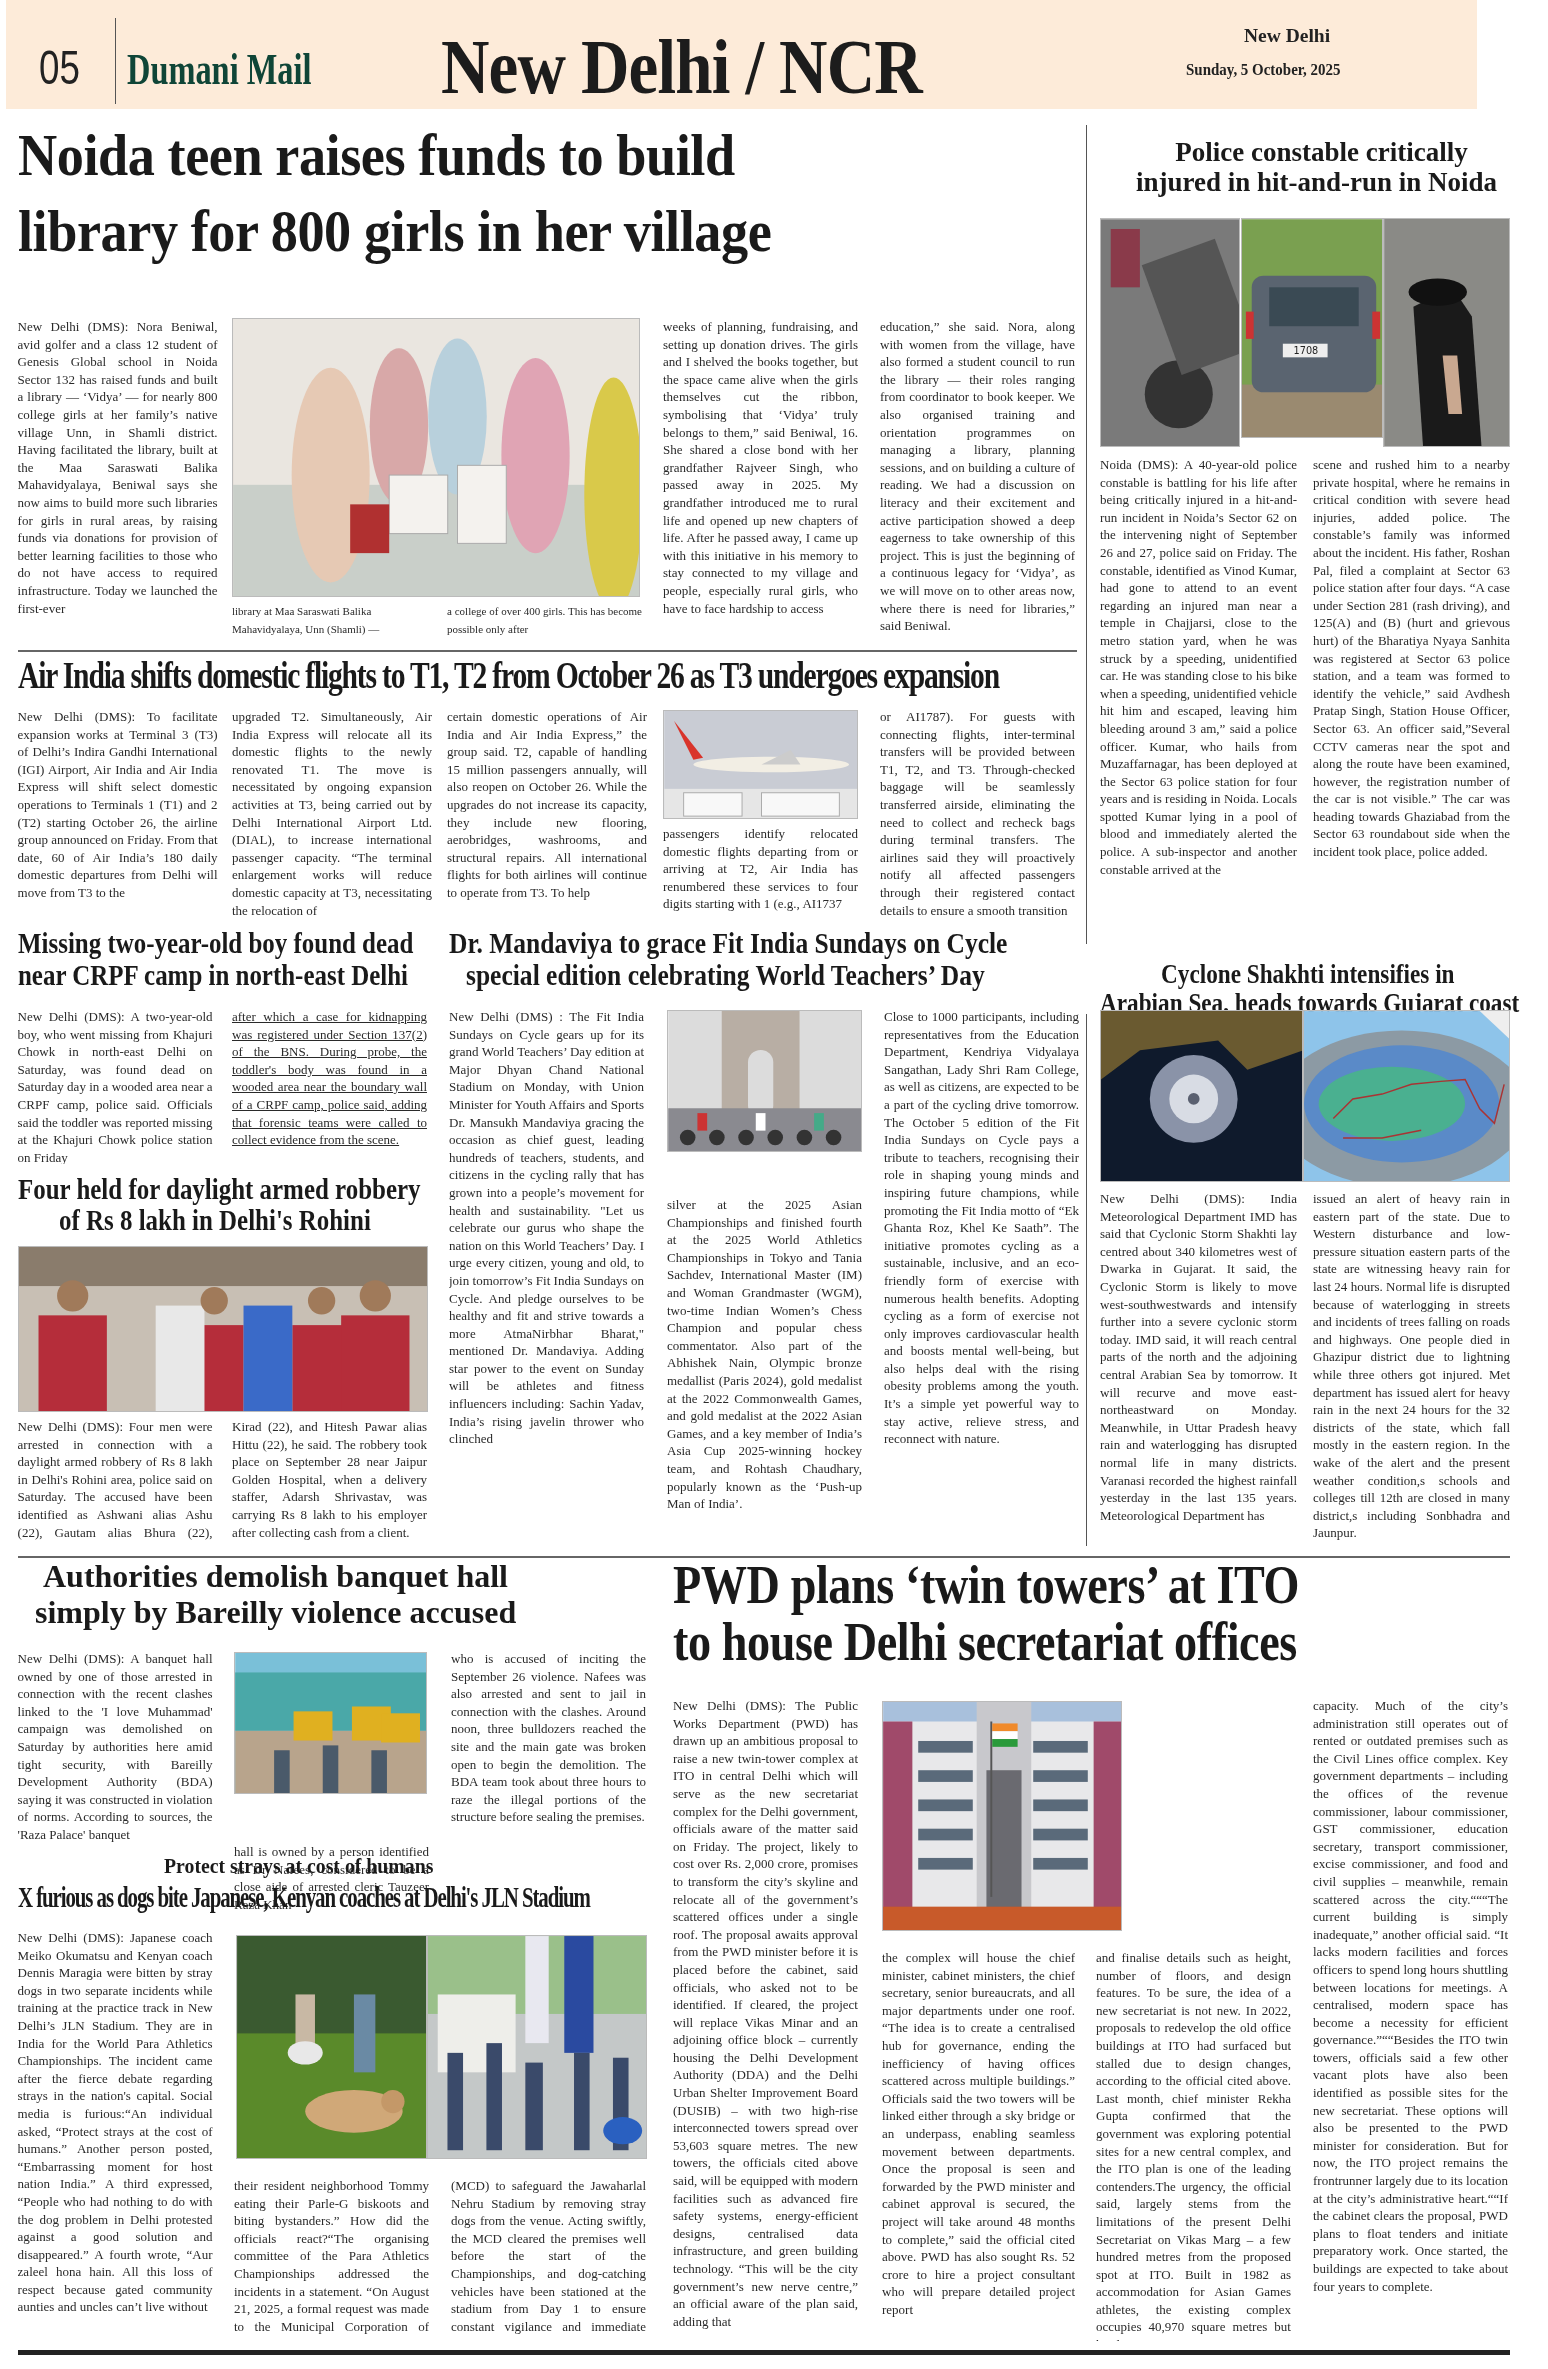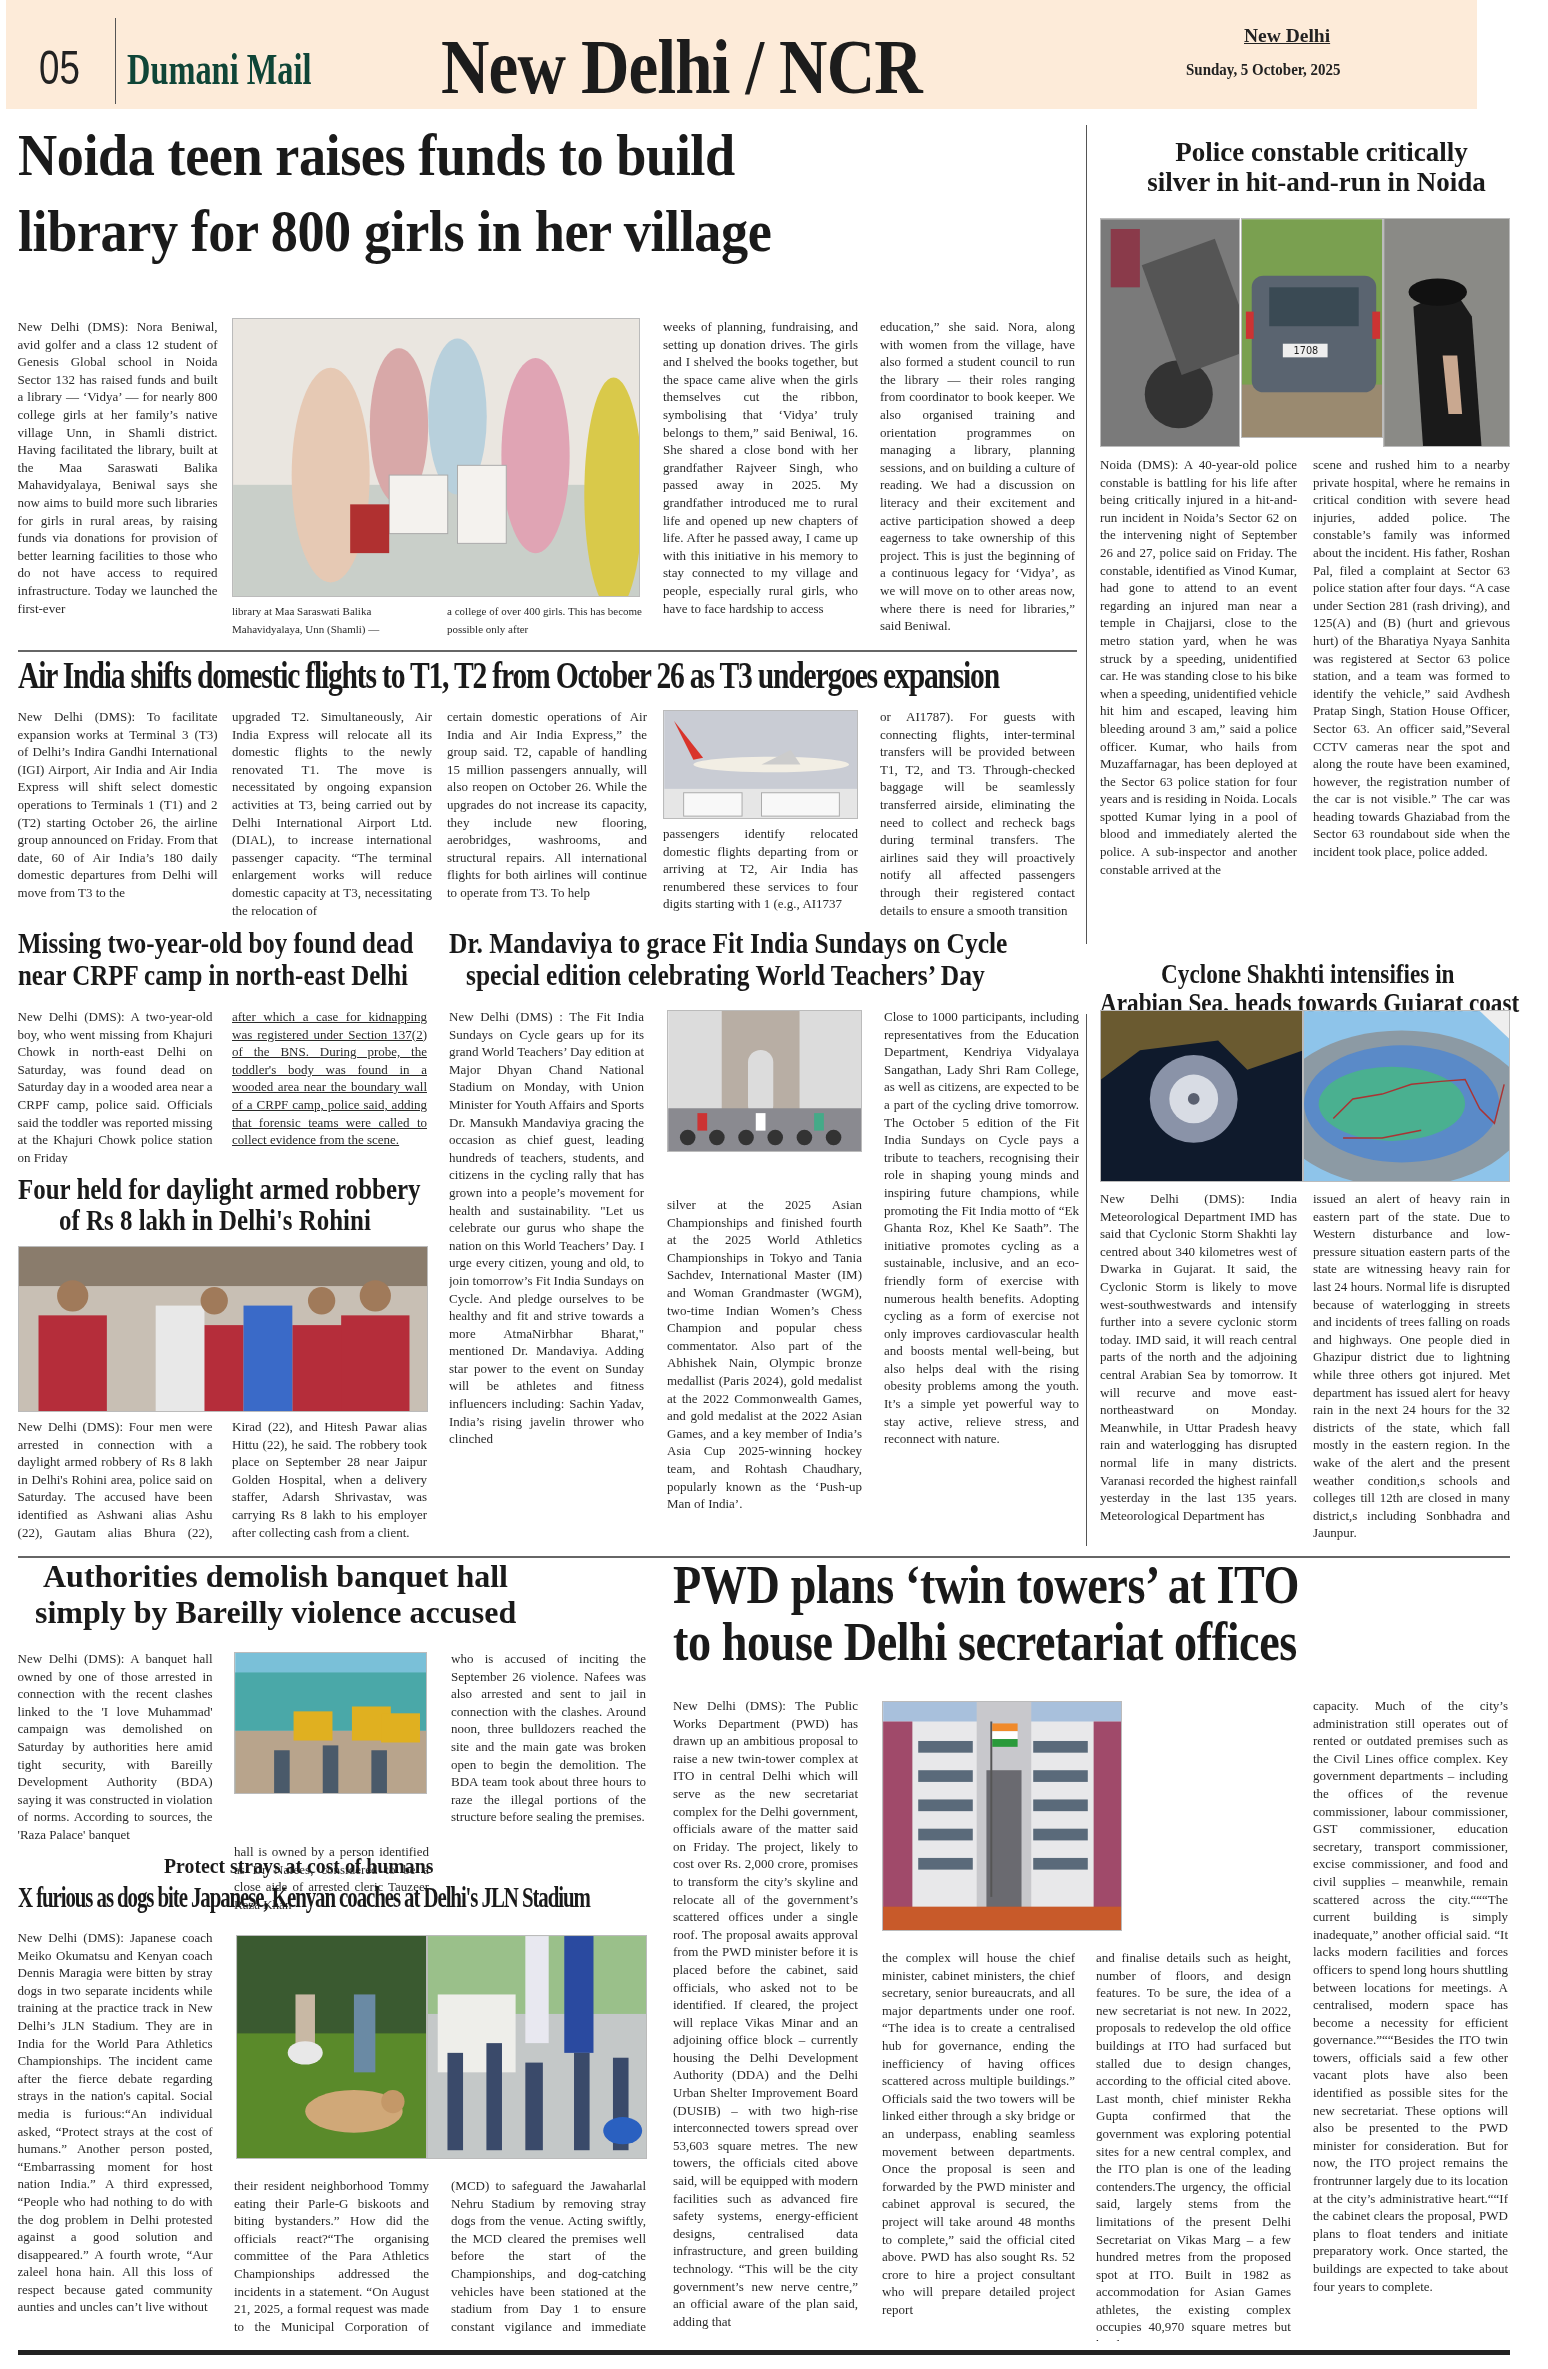--- a/index.html
+++ b/index.html
@@ -3,21 +3,21 @@
 <meta charset="utf-8">
 <style>
   * { box-sizing: border-box; margin: 0; padding: 0; }
   body { width: 1549px; height: 2370px; background: #fff; font-family: "Liberation Serif", "DejaVu Serif", serif; color: #222; position: relative; overflow: hidden; }
   .abs { position: absolute; }
   .masthead { left: 5.9px; top: 0; width: 1471px; height: 109px; background: #fdebd9; }
   .page-no { left: 39px; top: 39px; font-size: 49px; font-weight: 300; color: #222; font-family: "Liberation Sans Narrow", "Liberation Sans", sans-serif; transform: scaleX(0.75); transform-origin: left; }
   .mh-div { left: 115px; top: 17.6px; width: 1px; height: 86px; background: #555; }
   .paper-name { left: 127px; top: 43px; font-size: 45px; font-weight: bold; color: #0f4537; transform: scaleX(0.72); transform-origin: left; white-space: nowrap; }
   .section-title { left: 441px; top: 21.5px; font-size: 78px; font-weight: bold; color: #1c1c1c; white-space: nowrap; letter-spacing: -1px; transform: scaleX(0.86); transform-origin: left; }
-  .dateline-city { left: 1244px; top: 25px; font-size: 19.5px; font-weight: bold; text-decoration: underline; }
+  .dateline-city { left: 1244px; top: 25px; font-size: 19.5px; font-weight: bold; }
   .dateline-date { left: 1186px; top: 59px; font-size: 17.6px; font-weight: bold; transform: scaleX(0.85); transform-origin: left; white-space: nowrap; }
 
   .hl { font-weight: bold; color: #1a1a1a; line-height: 1.05; white-space: nowrap; }
   .body-col { font-size: 13px; line-height: 17.6px; text-align: justify; color: #2a2a2a; hyphens: auto; overflow: hidden; }
   .rule { height: 2px; background: #666; }
   .vrule { width: 1px; background: #555; }
   .thick { height: 4.9px; background: #222; }
   .photo { overflow: hidden; border: 1px solid #bbb; }
   .caption { font-size: 11px; line-height: 17.6px; color: #2a2a2a; }
 </style>
@@ -49,21 +49,21 @@
     <rect x="120" y="190" width="40" height="50" fill="#b03030"></rect>
   </svg>
 </div>
 <div class="abs caption" style="left:232px;top:603px;width:195px;">library at Maa Saraswati Balika Mahavidyalaya, Unn (Shamli) —</div>
 <div class="abs caption" style="left:447px;top:603px;width:195px;text-align:justify;">a college of over 400 girls. This has become possible only after</div>
 <div class="abs body-col" style="left:663px;top:318px;width:195px;height:320px;">weeks of planning, fundraising, and setting up donation drives. The girls and I shelved the books together, but the space came alive when the girls themselves cut the ribbon, symbolising that ‘Vidya’ truly belongs to them,” said Beniwal, 16. She shared a close bond with her grandfather Rajveer Singh, who passed away in 2025. My grandfather introduced me to rural life and opened up new chapters of life. After he passed away, I came up with this initiative in his memory to stay connected to my village and people, especially rural girls, who have to face hardship to access</div>
 <div class="abs body-col" style="left:880px;top:318px;width:195px;height:320px;">education,” she said. Nora, along with women from the village, have also formed a student council to run the library — their roles ranging from coordinator to book keeper. We also organised training and orientation programmes on managing a library, planning sessions, and on building a culture of reading. We had a discussion on literacy and their excitement and active participation showed a deep eagerness to take ownership of this project. This is just the beginning of a continuous legacy for ‘Vidya’, as we will move on to other areas now, where there is need for libraries,” said Beniwal.</div>
 <div class="abs vrule" style="left:1086px;top:125px;height:819px;"></div>
 
 <div class="abs hl" style="left:1136px;top:138px;font-size:27px;width:371px;text-align:center;">Police constable critically</div>
-<div class="abs hl" style="left:1102px;top:168px;font-size:27px;width:429px;text-align:center;">silver in hit-and-run in Noida</div>
+<div class="abs hl" style="left:1102px;top:168px;font-size:27px;width:429px;text-align:center;">injured in hit-and-run in Noida</div>
 <div class="abs photo" style="left:1100px;top:218px;width:140px;height:229px;background:linear-gradient(135deg,#6e6e70,#8c8a86 50,#5a5a5a);">
   <svg width="140" height="229" viewBox="0 0 144 235">
       <rect width="144" height="235" fill="#7a7a7a"></rect>
       <circle cx="80" cy="180" r="35" fill="#333"></circle>
       <rect x="60" y="30" width="80" height="120" fill="#555" transform="rotate(-20 100 90)"></rect>
       <rect x="10" y="10" width="30" height="60" fill="#8a3a4a"></rect>
     </svg>
 </div>
 <div class="abs photo" style="left:1241px;top:218px;width:142px;height:220px;">
   <svg width="142" height="229" viewBox="0 0 146 235">

